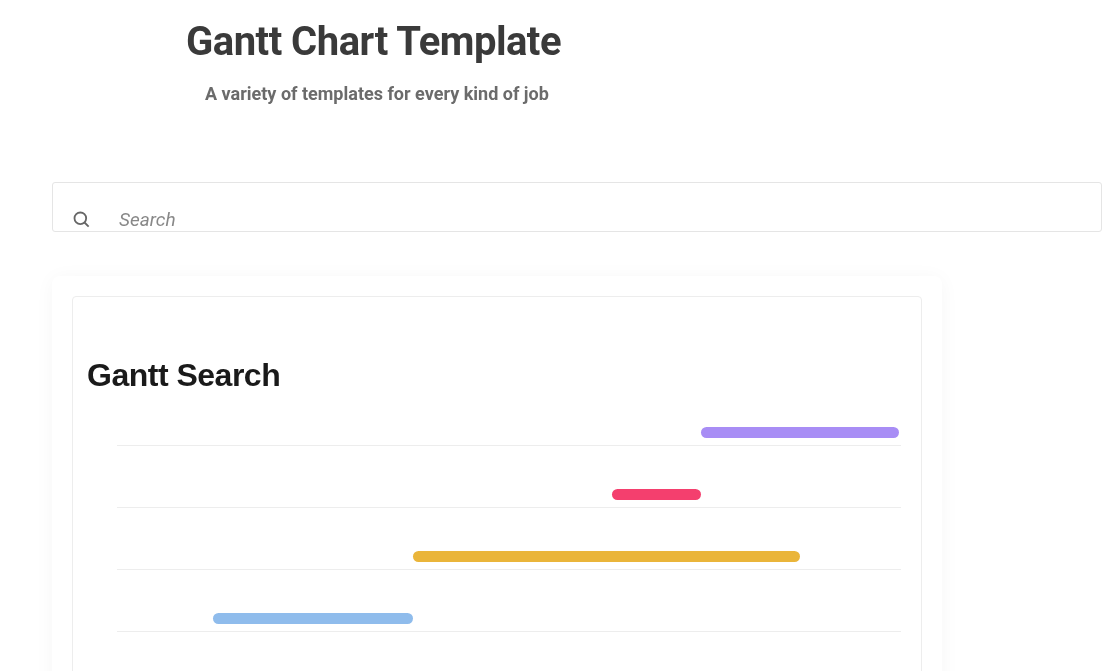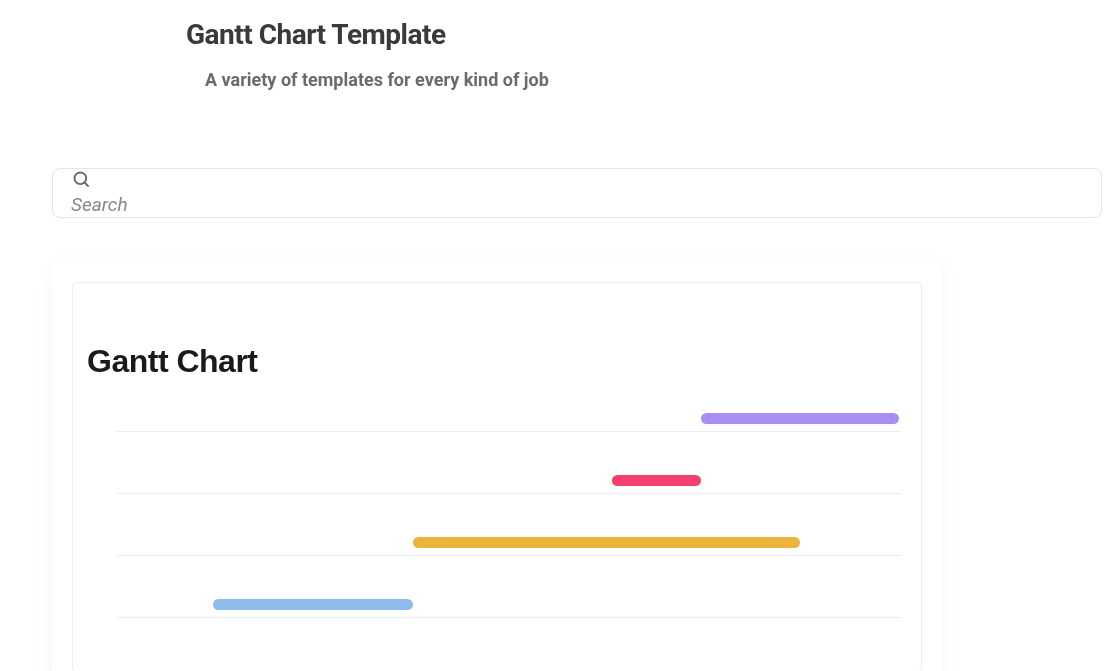--- a/index.html
+++ b/index.html
@@ -12,42 +12,41 @@
       background: #ffffff;
       width: 1120px;
       height: 671px;
       overflow: hidden;
     }
     .header {
       padding-top: 18px;
       text-align: left;
     }
     .page-title {
-      font-size: 28px;
+      font-size: 40px;
       font-weight: 700;
       color: #3a3a3a;
       margin-left: 186px;
       letter-spacing: -0.5px;
     }
     .subtitle {
       font-size: 18px;
       color: #6b6b6b;
       margin-top: 18px;
       margin-left: 205px;
       font-weight: 700;
     }
     .search-container {
       margin: 78px 18px 0 52px;
       border: 1px solid #e5e5e5;
-      border-radius: 8px;
+      border-radius: 3px;
       height: 50px;
       display: flex;
-      align-items: flex-start;
+      align-items: flex-end;
       padding: 0 18px;
-      flex-direction: column;
     }
     .search-icon {
       width: 22px;
       height: 22px;
       display: flex;
       align-items: center;
       justify-content: center;
       margin-right: 26px;
     }
     .search-input {
@@ -134,21 +133,21 @@
     <svg width="20" height="20" viewBox="0 0 24 24" fill="none" stroke="#666" stroke-width="2.2">
       <circle cx="10" cy="10" r="7"></circle>
       <line x1="20" y1="20" x2="15" y2="15"></line>
     </svg>
   </span>
   <input class="search-input" type="text" placeholder="Search" style="">
 </div>
 
 <div class="card">
   <div class="card-inner">
-    <div class="gantt-title">Gantt Chart</div>
+    <div class="gantt-title">Gantt Search</div>
     <div class="gantt-row">
       <div class="gantt-bar bar-purple"></div>
     </div>
     <div class="gantt-row">
       <div class="gantt-bar bar-pink"></div>
     </div>
     <div class="gantt-row">
       <div class="gantt-bar bar-yellow"></div>
     </div>
     <div class="gantt-row">

